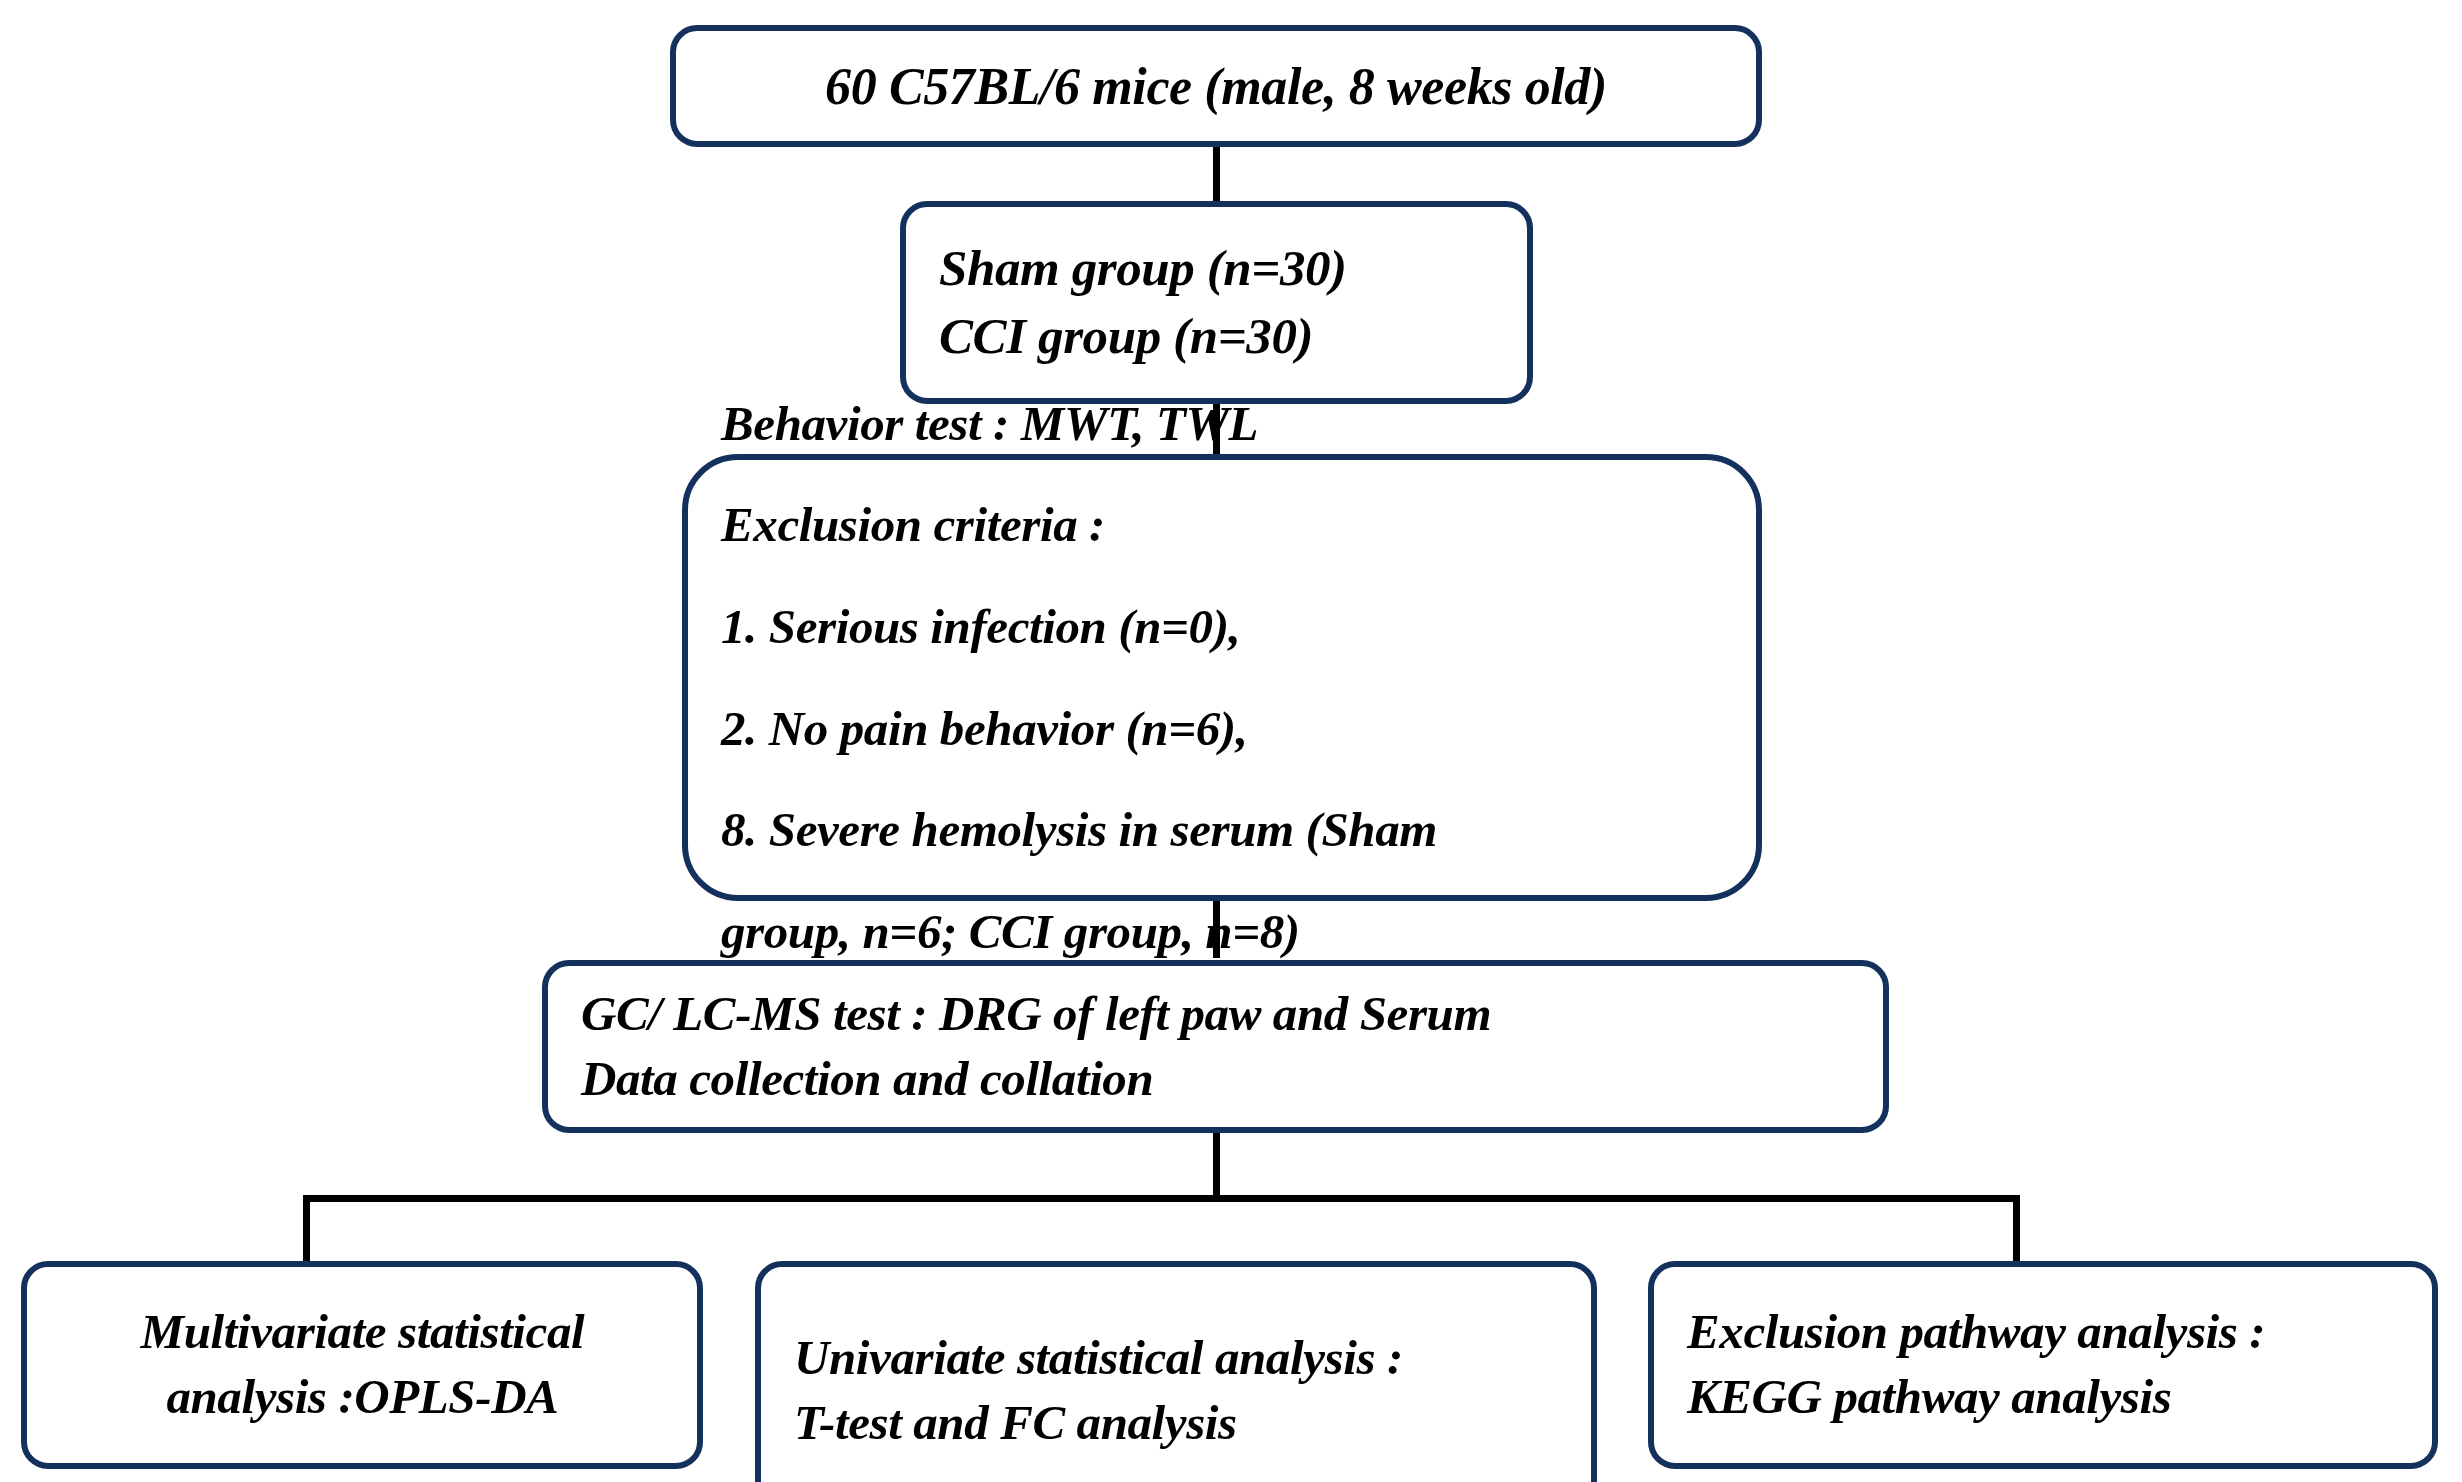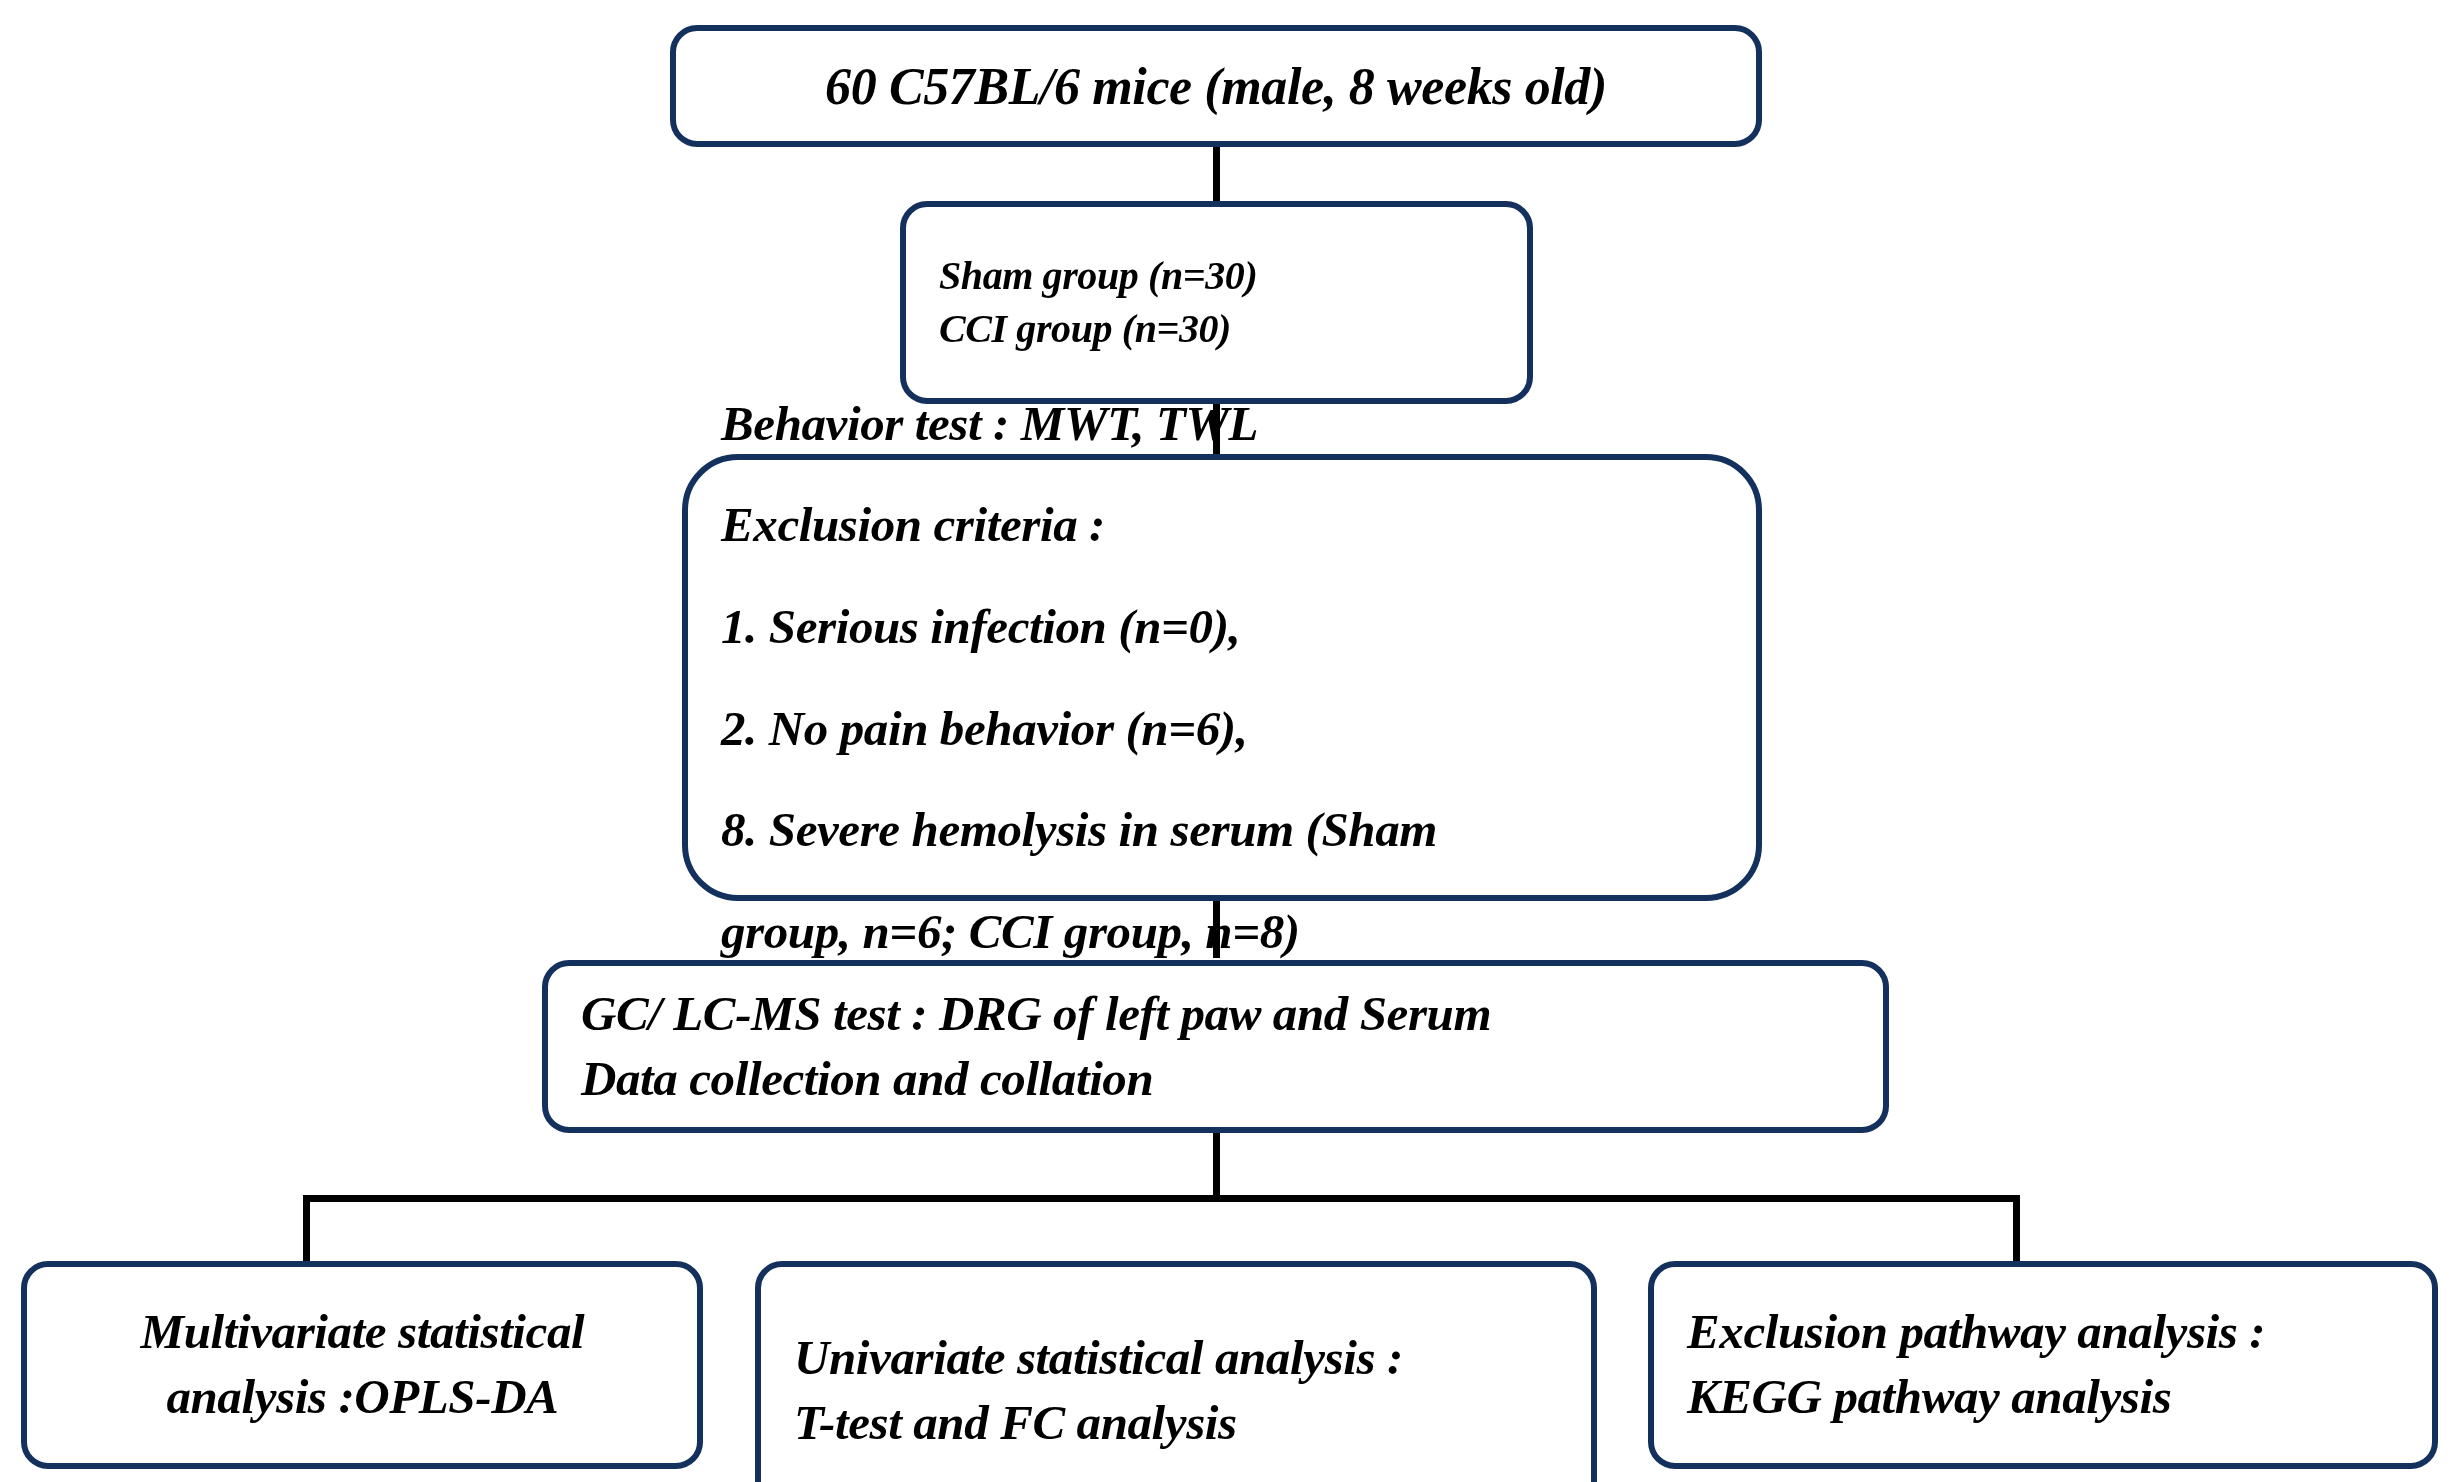--- a/index.html
+++ b/index.html
@@ -45,21 +45,21 @@
   .node .line {
     font-weight: bold;
     color: #000000;
     letter-spacing: -0.4px;
     white-space: nowrap;
     line-height: 1.10;
   }
 
   
   .t-big  { font-size: 52px; }
-  .t-mid  { font-size: 40px; }
+  .t-mid  { font-size: 51px; }
   .t-sm   { font-size: 49px; }
 
   .pad-l  { padding-left: 33px; text-align: left; }
   .pad-c  { text-align: center; padding: 0 14.3px; }
 
   .node.stack-tight .line { line-height: 1.32; }
   .node.stack-crit  .line { line-height: 1.42; }
 </style>
 </head>
 <body>

